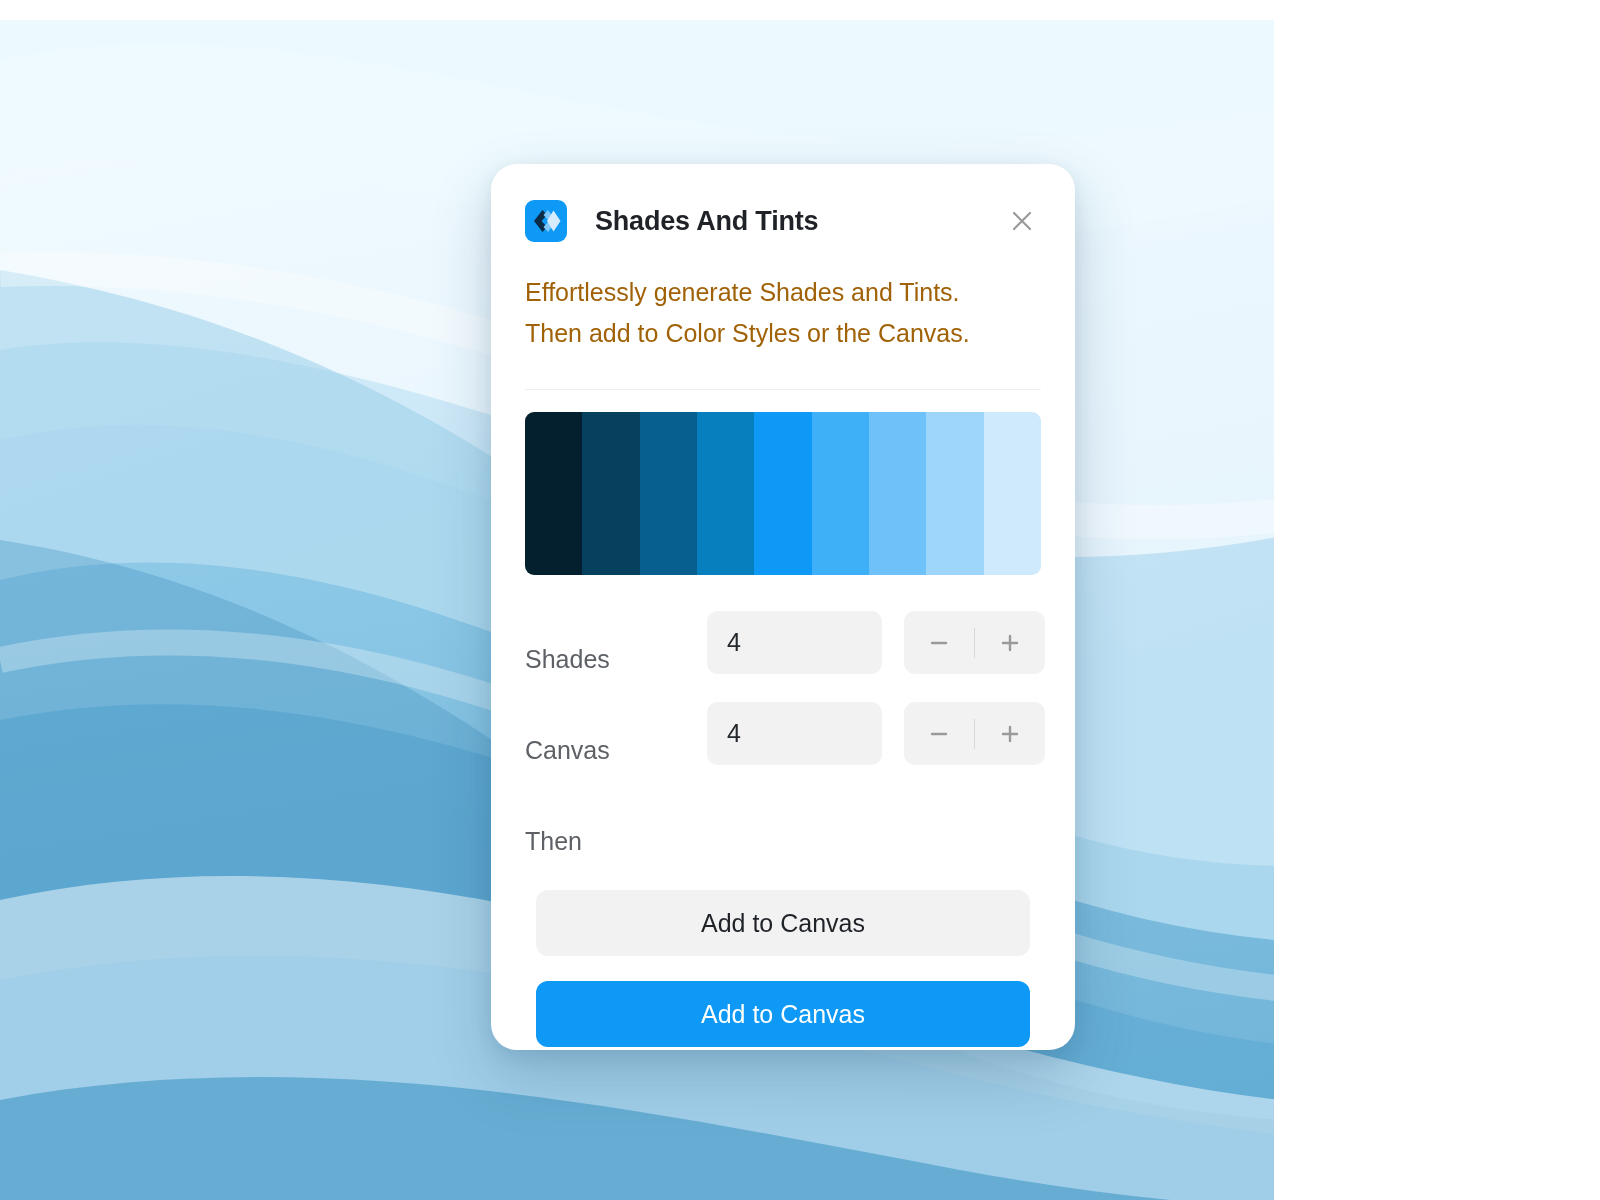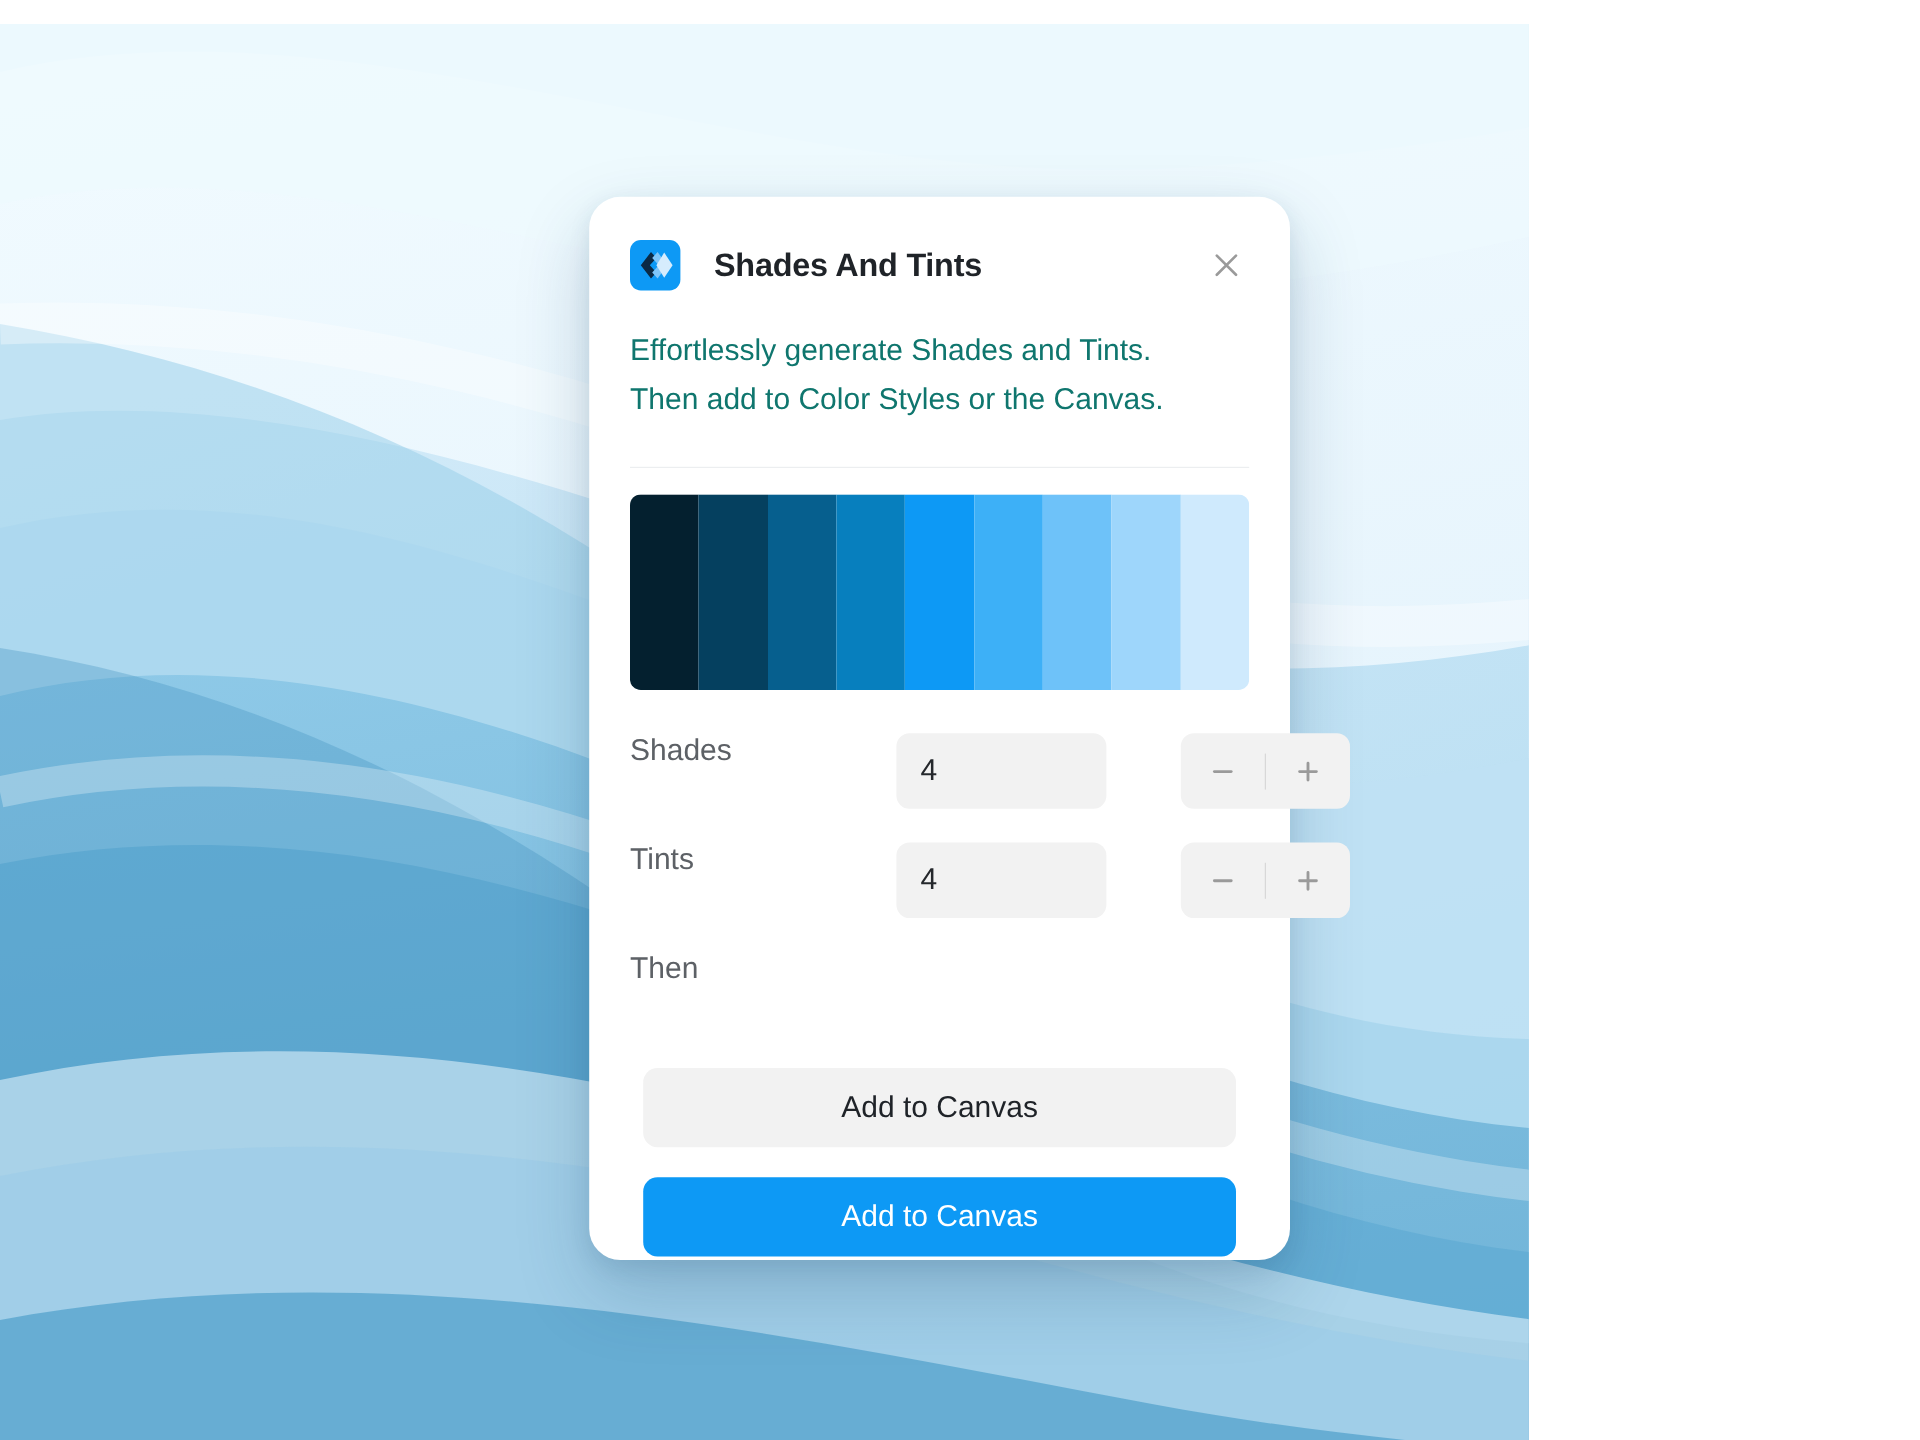--- a/index.html
+++ b/index.html
@@ -79,21 +79,21 @@
     border: none;
     background: transparent;
     cursor: pointer;
     color: #9a9a9a;
     border-radius: 8px;
   }
 
   .description {
     font-size: 25px;
     line-height: 41px;
-    color: #0f766e;
+    color: #a16207;
     padding-top: 2px;
     white-space: pre-line;
   }
 
   .divider {
     height: 1px;
     background: #eceef0;
     margin-top: 35px;
   }
 
@@ -106,24 +106,23 @@
     display: flex;
   }
   .palette .swatch {
     flex: 1 1 0;
     height: 100%;
   }
 
   
   .row {
     display: flex;
-    align-items: flex-start;
+    align-items: flex-end;
     height: 63px;
     margin-top: 28px;
-    gap: 40px;
   }
   .row.first { margin-top: 36px; }
 
   .row-label {
     width: 182px;
     flex: 0 0 182px;
     font-size: 25px;
     color: #5d6166;
   }
 
@@ -290,21 +289,21 @@
         <span class="step-sep"></span>
         <button class="step-btn">
           <svg width="24" height="24" viewBox="0 0 24 24" aria-hidden="true">
             <path d="M12 5 V19 M5 12 H19" stroke="currentColor" stroke-width="2.4" stroke-linecap="round"></path>
           </svg>
         </button>
       </div>
     </div>
 
     <div class="row">
-      <span class="row-label">Tints</span>
+      <span class="row-label">Canvas</span>
       <div class="field num">4</div>
       <div class="stepper">
         <button class="step-btn">
           <svg width="24" height="24" viewBox="0 0 24 24" aria-hidden="true">
             <path d="M5 12 H19" stroke="currentColor" stroke-width="2.4" stroke-linecap="round"></path>
           </svg>
         </button>
         <span class="step-sep"></span>
         <button class="step-btn">
           <svg width="24" height="24" viewBox="0 0 24 24" aria-hidden="true">

